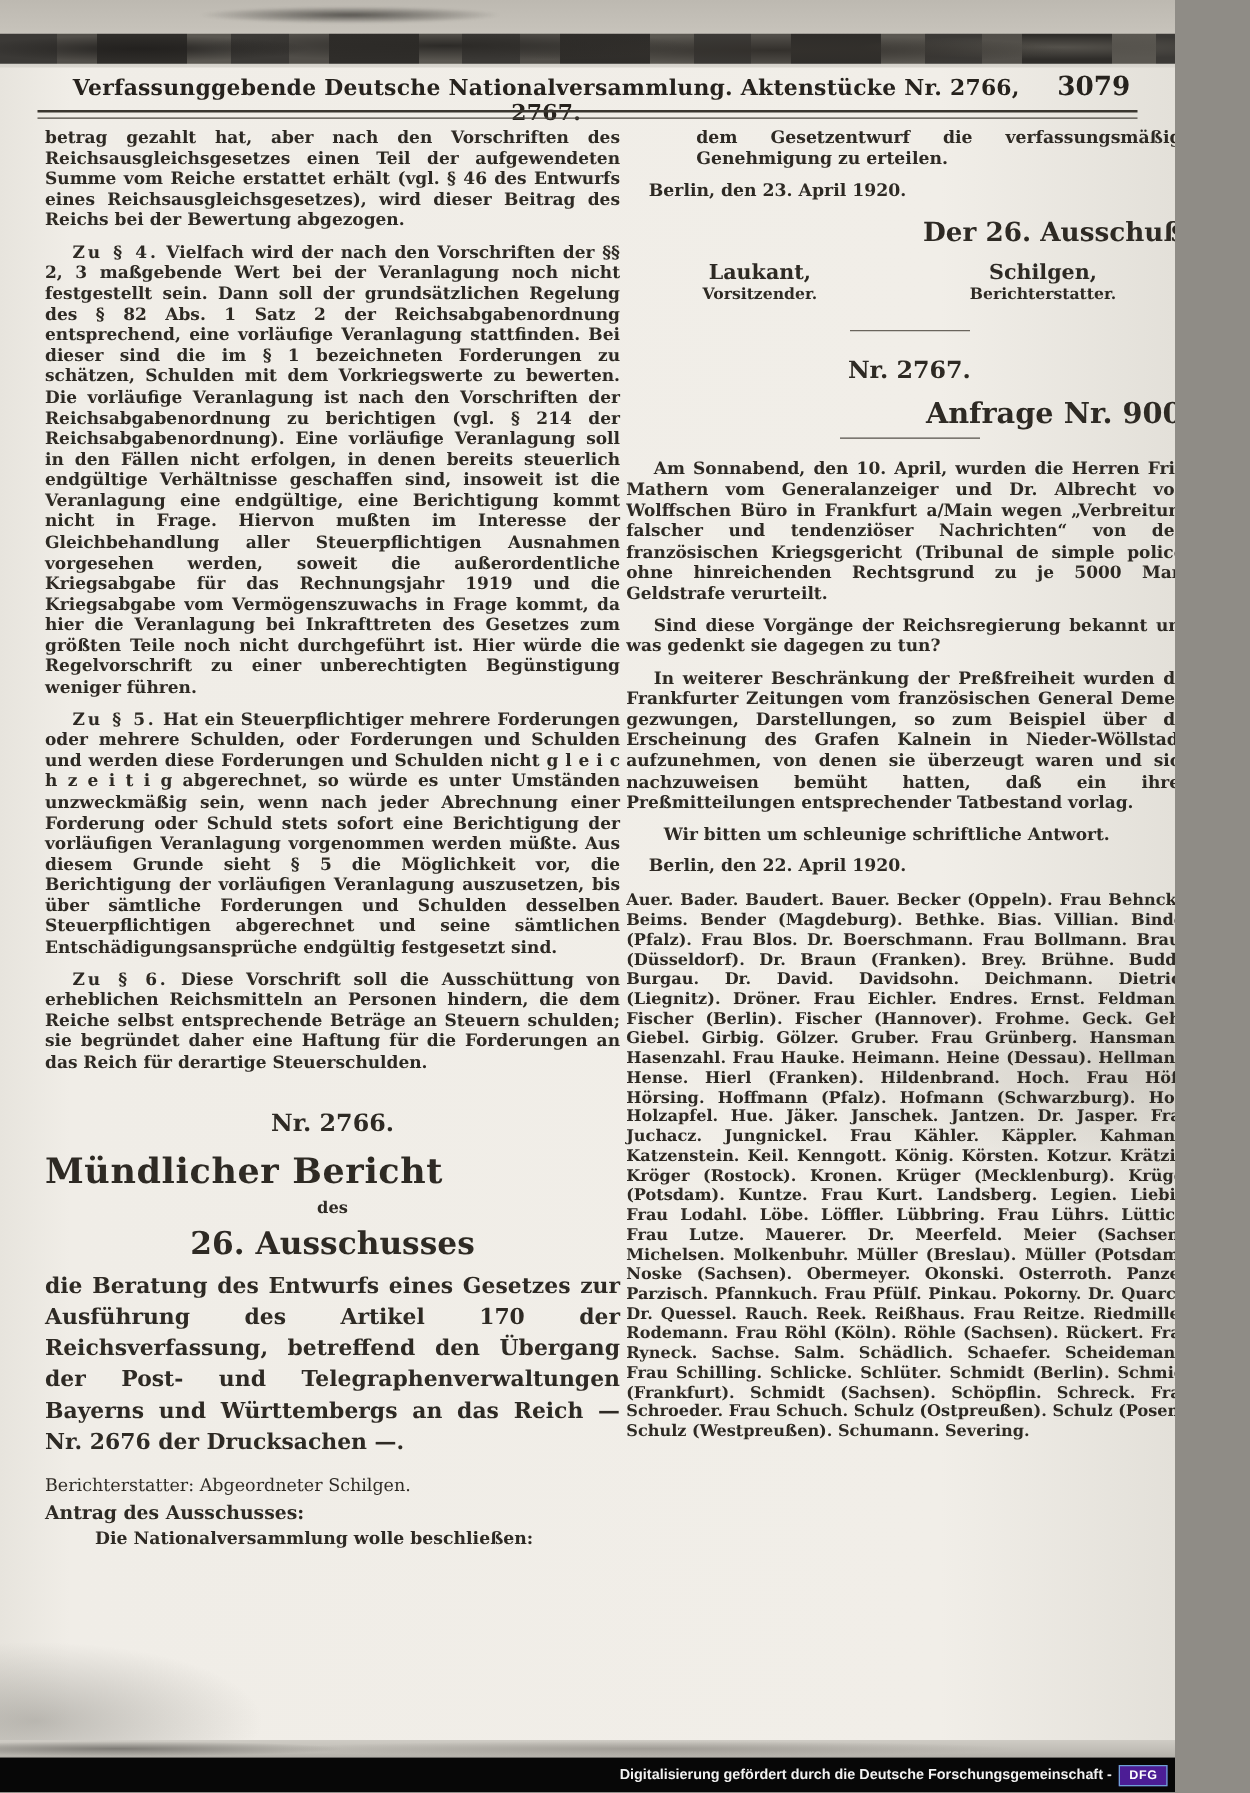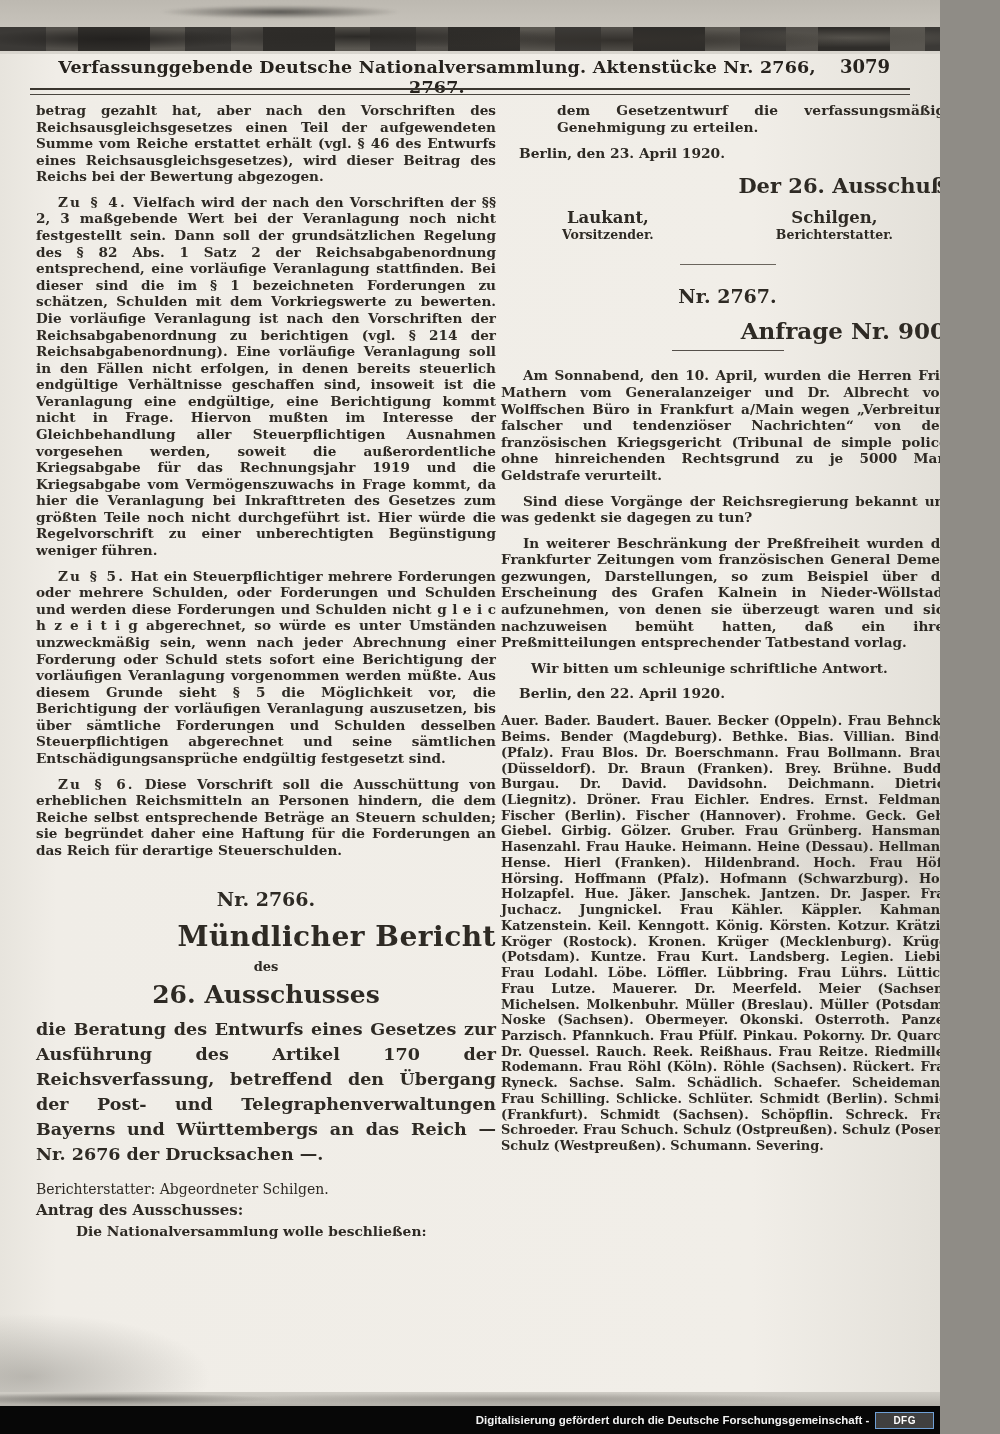--- a/index.html
+++ b/index.html
@@ -22,34 +22,34 @@
       radial-gradient(ellipse 300px 15px at 66% 55%, #33302c, transparent 78%),
       radial-gradient(ellipse 200px 12px at 90% 45%, #55524c, transparent 80%),
       repeating-linear-gradient(90deg,#3b3936 0 46px,#514e49 46px 78px,#2f2d2a 78px 150px,#5a5751 150px 185px);
     filter:blur(.6px);}
   .scan-top-blotch{position:absolute;top:2px;left:120px;width:320px;height:20px;
     background:radial-gradient(ellipse 160px 9px at 50% 50%, rgba(60,58,54,.8), transparent 75%);
     filter:blur(1px);}
   
   .header{position:absolute;top:56px;left:34px;right:30px;display:flex;align-items:baseline;}
   .header-title{flex:1;text-align:center;font-weight:700;font-size:17.5px;letter-spacing:.2px;color:#26221d;}
-  .header-page{width:70px;text-align:left;font-weight:700;font-size:18px;color:#26221d;}
+  .header-page{width:70px;text-align:center;font-weight:700;font-size:21px;color:#26221d;}
   .header-rule{position:absolute;top:88px;left:30px;right:30px;height:4px;
     border-top:2px solid #3a362f;border-bottom:1px solid #4a463f;}
   
   .col{position:absolute;top:102px;text-align:justify;}
   .col-left{left:36px;width:460px;}
   .col-right{left:501px;width:453px;}
   p{margin:0 0 9px 0;}
   .body-text{font-size:13.6px;line-height:1.22;font-weight:700;hyphens:auto;}
   .indent{text-indent:22px;}
   .lead-label{letter-spacing:2.2px;}
   
   .doc-number{text-align:center;font-weight:700;font-size:19px;margin:30px 0 10px 0;text-indent:0;}
-  .doc-title-big{text-align:right;font-weight:700;font-size:28px;margin:0 0 6px 0;letter-spacing:.5px;text-indent:0;}
+  .doc-title-big{text-align:left;font-weight:700;font-size:28px;margin:0 0 6px 0;letter-spacing:.5px;text-indent:0;}
   .doc-small{text-align:center;font-weight:700;font-size:13px;margin:0 0 6px 0;text-indent:0;}
   .doc-title-mid{text-align:center;font-weight:700;font-size:25px;margin:0 0 8px 0;text-indent:0;}
   .doc-subject{font-size:17.5px;font-weight:700;line-height:1.42;margin:8px 0 14px 0;}
   .reporter{font-size:14px;font-weight:400;margin-bottom:4px;}
   .motion-label{font-size:15px;font-weight:700;margin-bottom:4px;}
   .motion-text{text-indent:40px;font-weight:700;font-size:13.8px;}
   
   .resolution{padding-left:56px;font-weight:700;font-size:13.8px;line-height:1.25;}
   .dateline{text-indent:18px;font-weight:700;font-size:13.8px;margin:4px 0 12px 0;}
   .committee-heading{text-align:right;font-weight:700;font-size:21px;margin:6px 0 10px 0;text-indent:0;}
@@ -64,22 +64,22 @@
   
   .scan-bottom{position:absolute;left:0;right:0;bottom:28px;height:14px;
     background:
       radial-gradient(ellipse 240px 8px at 10% 50%, rgba(70,68,64,.55), transparent 75%),
       radial-gradient(ellipse 380px 8px at 55% 50%, rgba(120,116,110,.45), transparent 78%),
       linear-gradient(#cfccc5,#b4b1aa);filter:blur(.5px);}
   .footer-band{position:absolute;left:0;right:0;bottom:0;height:28px;background:#070707;
     display:flex;align-items:center;justify-content:flex-end;gap:6px;padding-right:6px;box-sizing:border-box;}
   .footer-text{color:#f2f2f2;font-family:"Liberation Sans","DejaVu Sans",sans-serif;
     font-size:11.5px;font-weight:700;}
-  .dfg-logo{background:#404040;color:#ffffff;font-family:"Liberation Sans",sans-serif;
-    font-size:10px;font-weight:700;padding:2px 17px;letter-spacing:.5px;
+  .dfg-logo{background:#4c1d95;color:#ffffff;font-family:"Liberation Sans",sans-serif;
+    font-size:10px;font-weight:700;padding:2px 7px;letter-spacing:.5px;
     border:1px solid #6fa0d6;}
 </style>
 </head>
 <body>
 
 <div class="page">
 
   <div class="scan-top">
     <div class="scan-top-blotch"></div>
     <div class="scan-top-band"></div>

